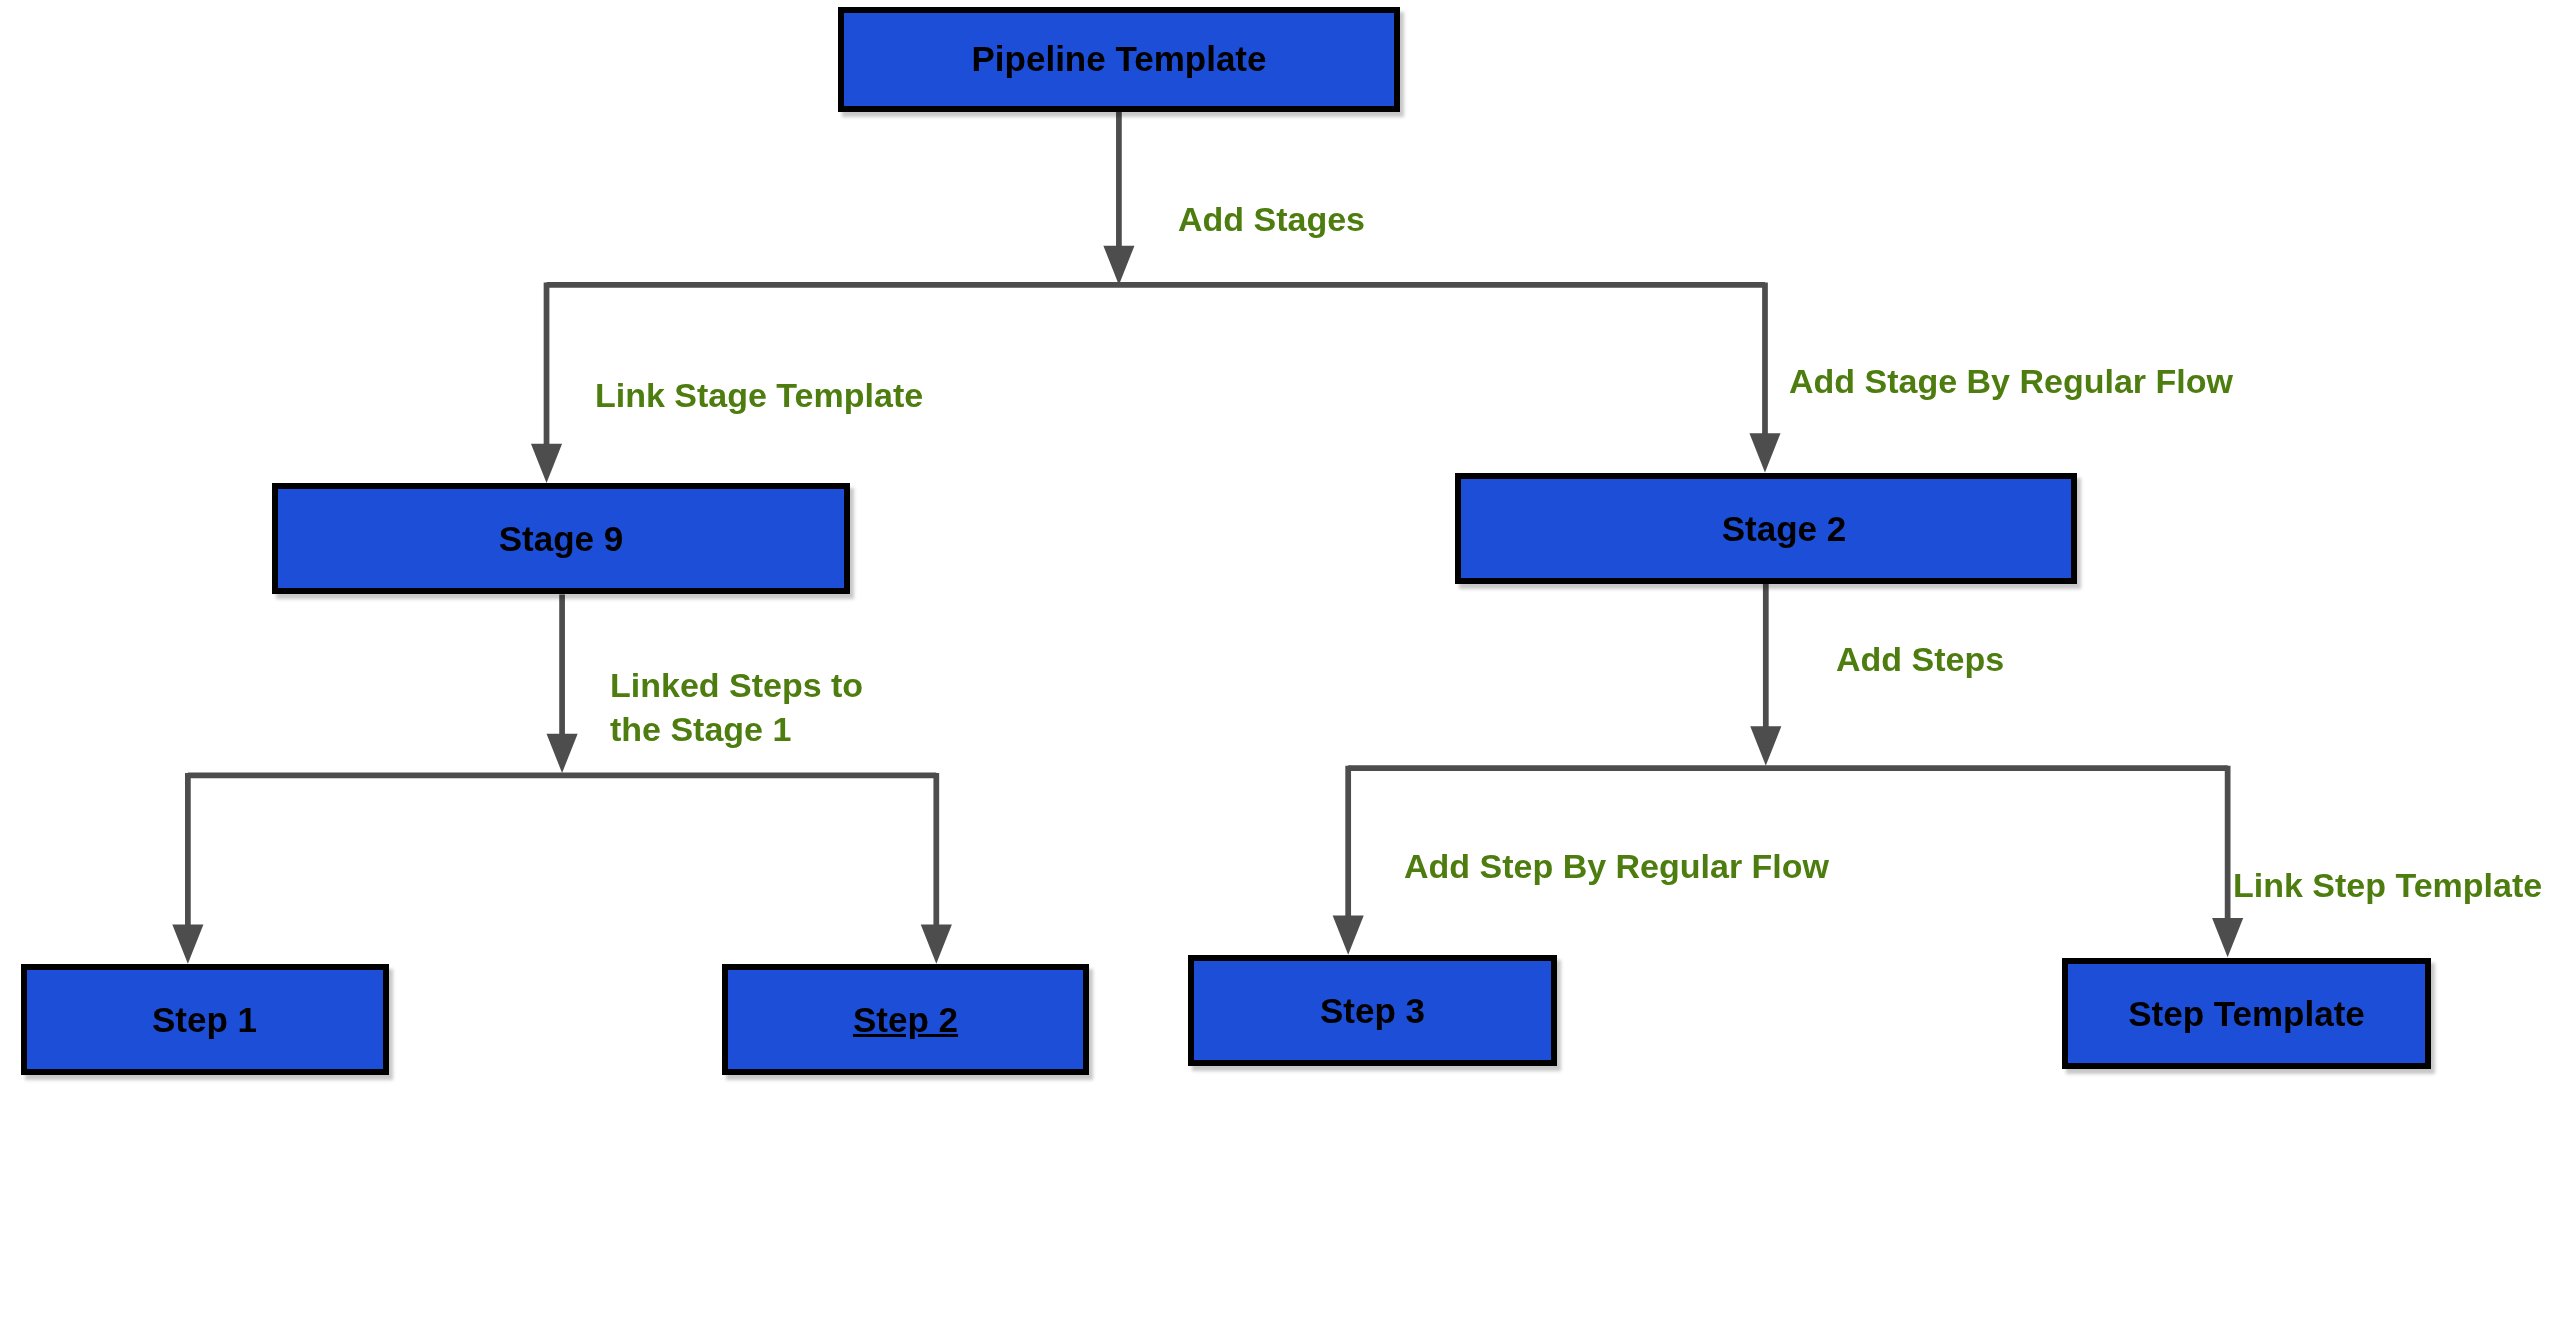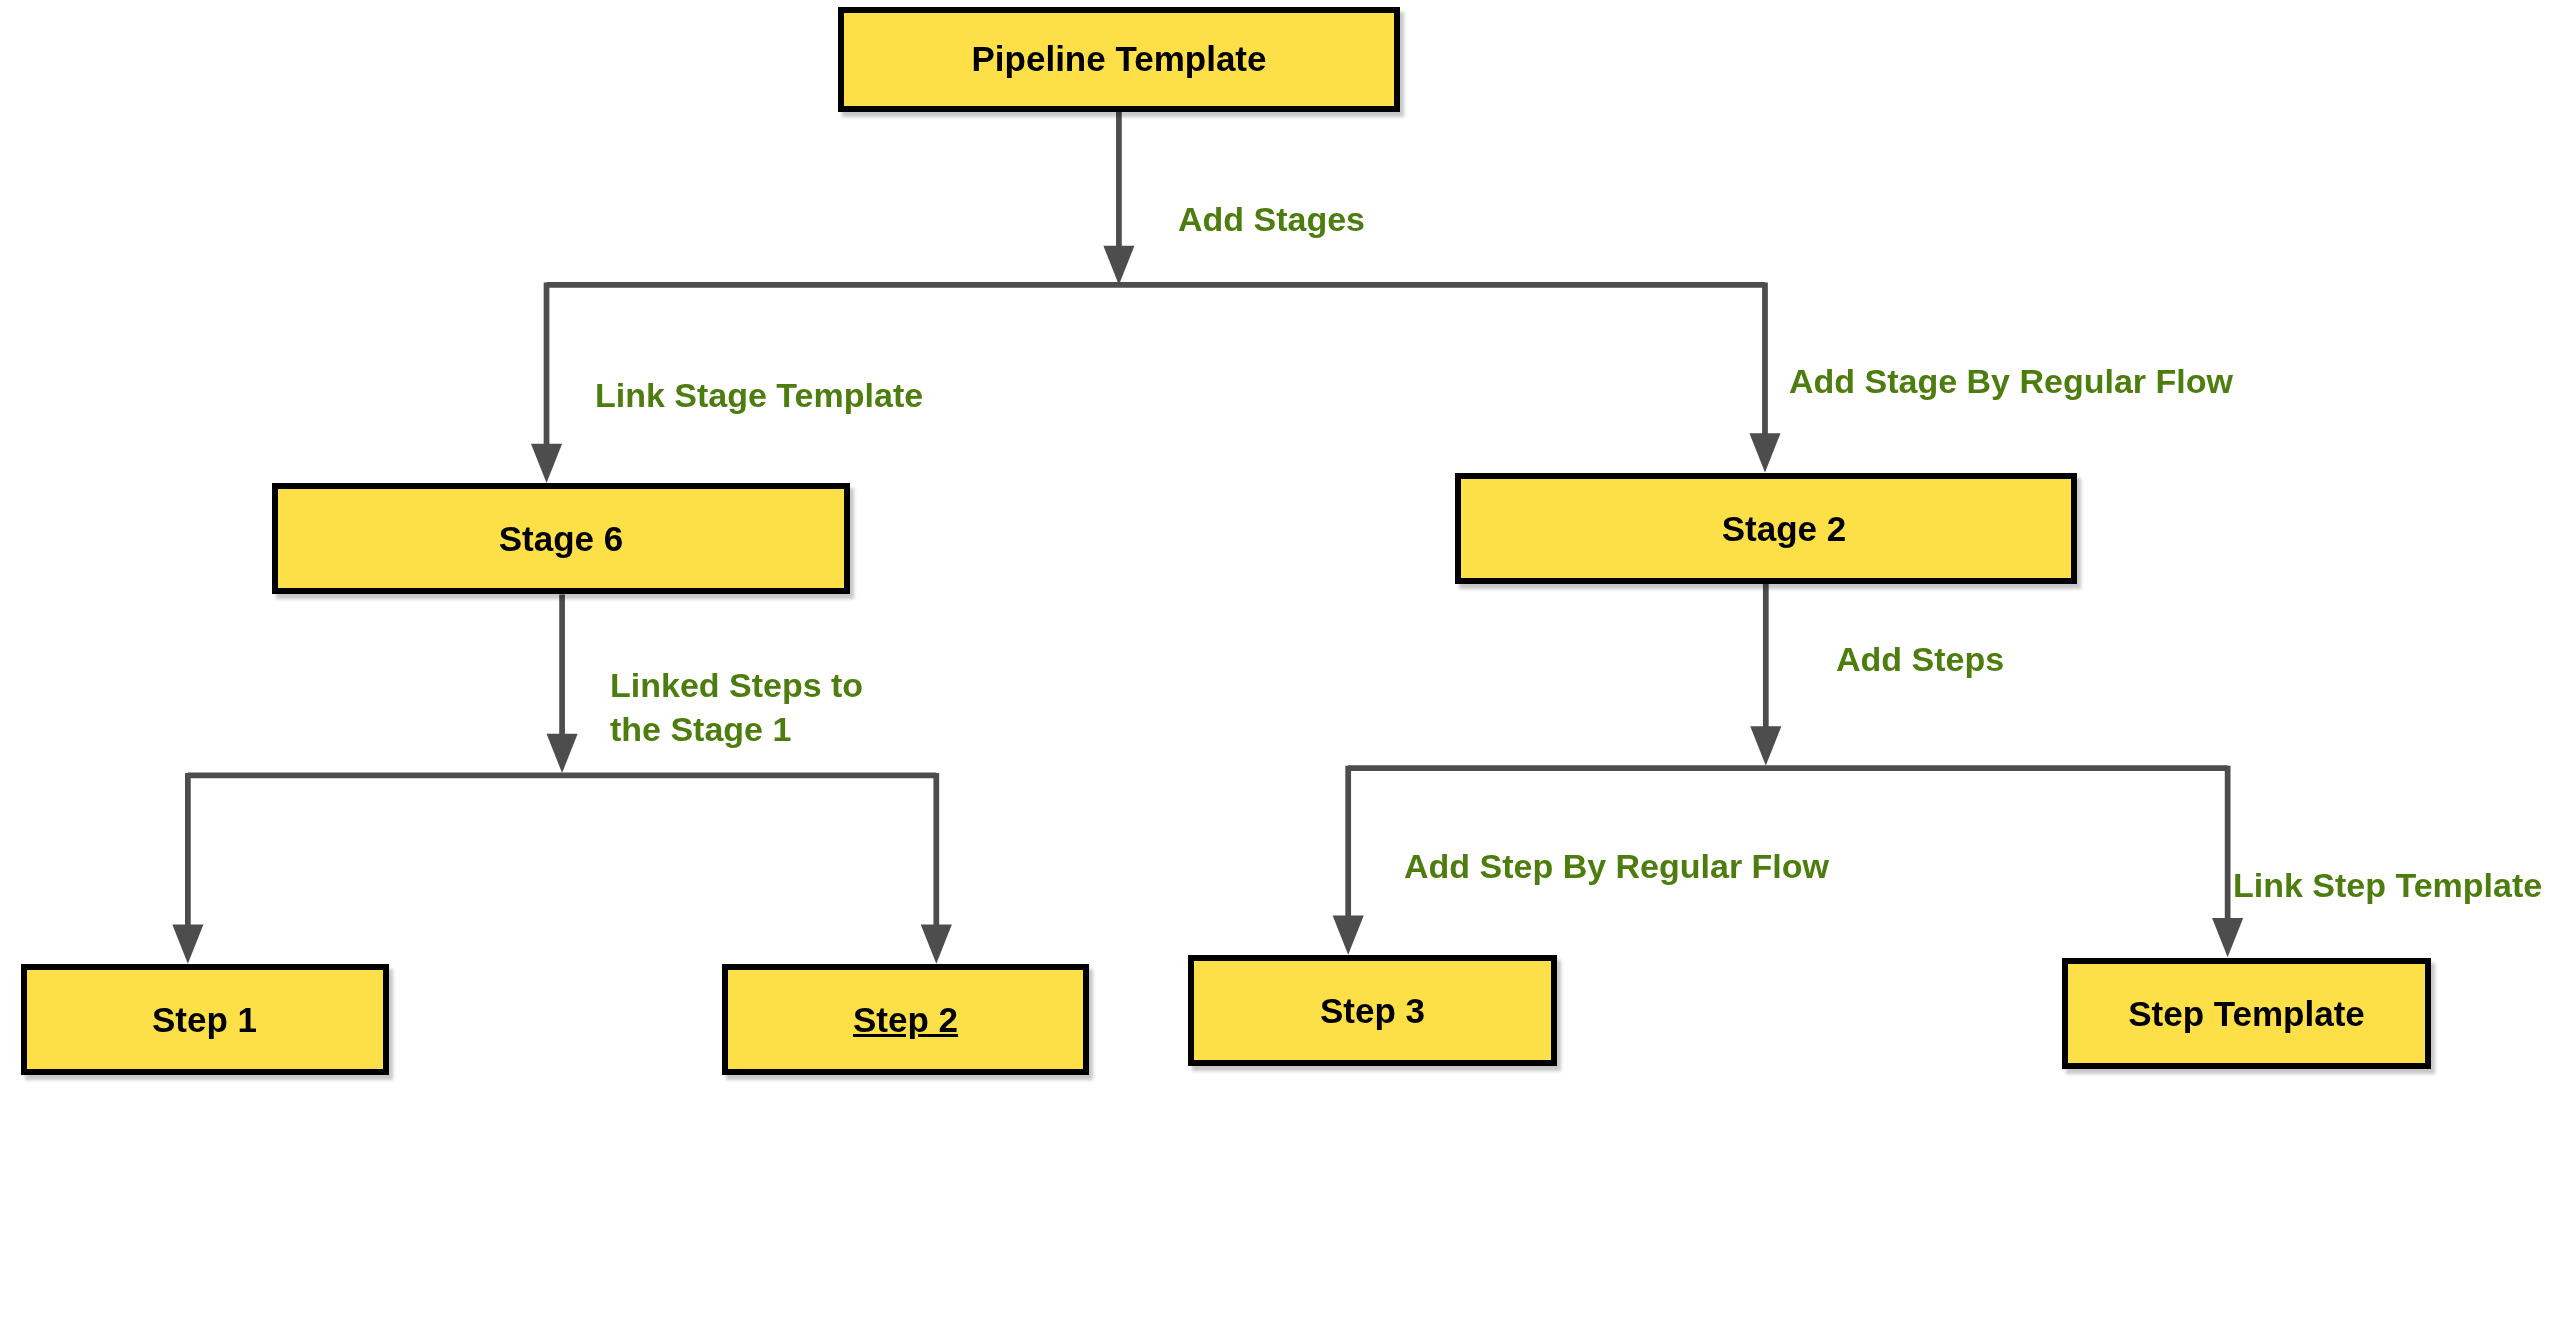--- a/index.html
+++ b/index.html
@@ -28,21 +28,21 @@
     fill: none;
   }
   .connectors polygon {
     fill: #4d4d4d;
     stroke: none;
   }
   .node {
     position: absolute;
     box-sizing: border-box;
     border: 6.6px solid #000000;
-    background: #fde047;
+    background: #1d4ed8;
     box-shadow: 4.1px 4.9px 3.3px rgba(0, 0, 0, 0.22);
     display: flex;
     align-items: center;
     justify-content: center;
   }
   .node span {
     font-weight: bold;
     font-size: 35px;
     color: #000000;
     white-space: nowrap;
@@ -95,21 +95,21 @@
 
     <path d="M2720,935 V1125"></path>
     <polygon points="2701,1121 2739,1121 2720,1169"></polygon>
   </svg>
 
   <div class="node" style="left:838px; top:6.6px; width:562px; height:105px;">
     <span>Pipeline Template</span>
   </div>
 
   <div class="node" style="left:272px; top:483px; width:578px; height:111px;">
-    <span>Stage 6</span>
+    <span>Stage 9</span>
   </div>
 
   <div class="node" style="left:1455px; top:473px; width:622px; height:111px;padding-left:36px;">
     <span>Stage 2</span>
   </div>
 
   <div class="node" style="left:20.5px; top:964px; width:368px; height:111px;">
     <span>Step 1</span>
   </div>
 

